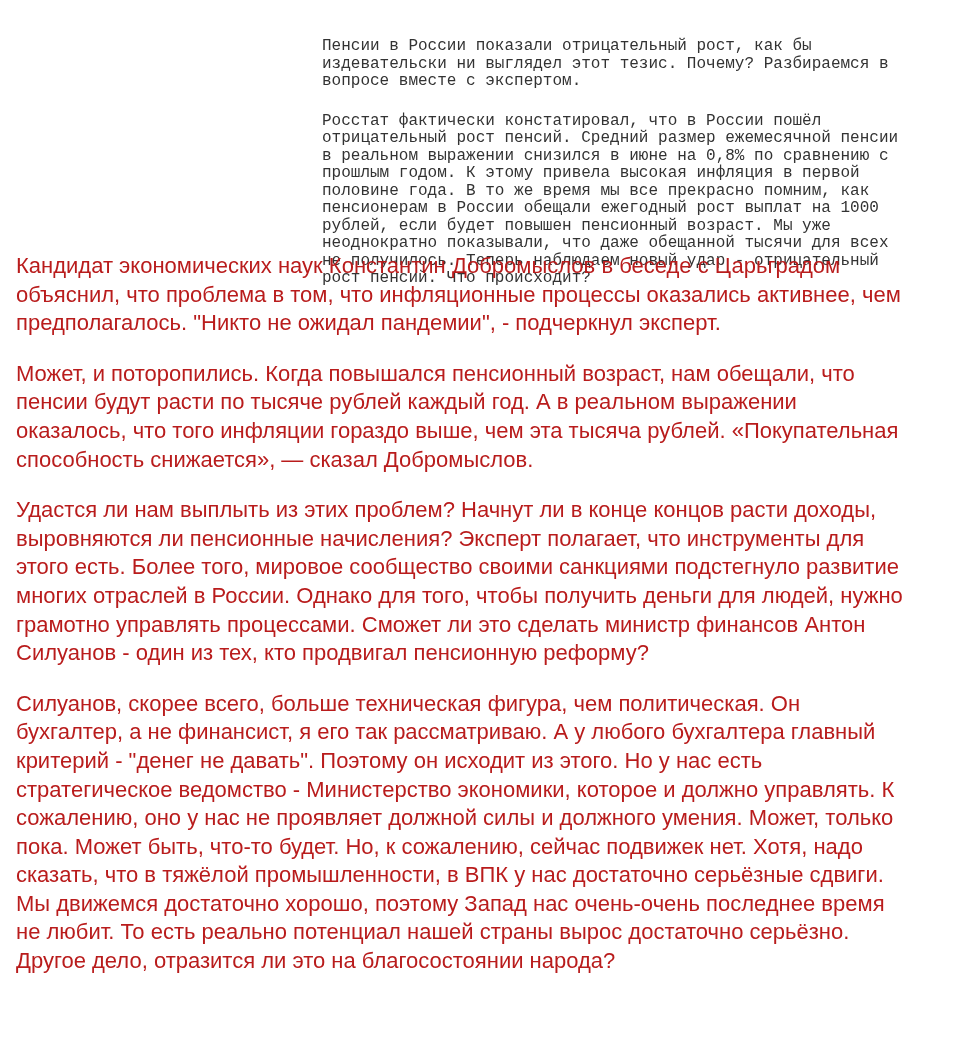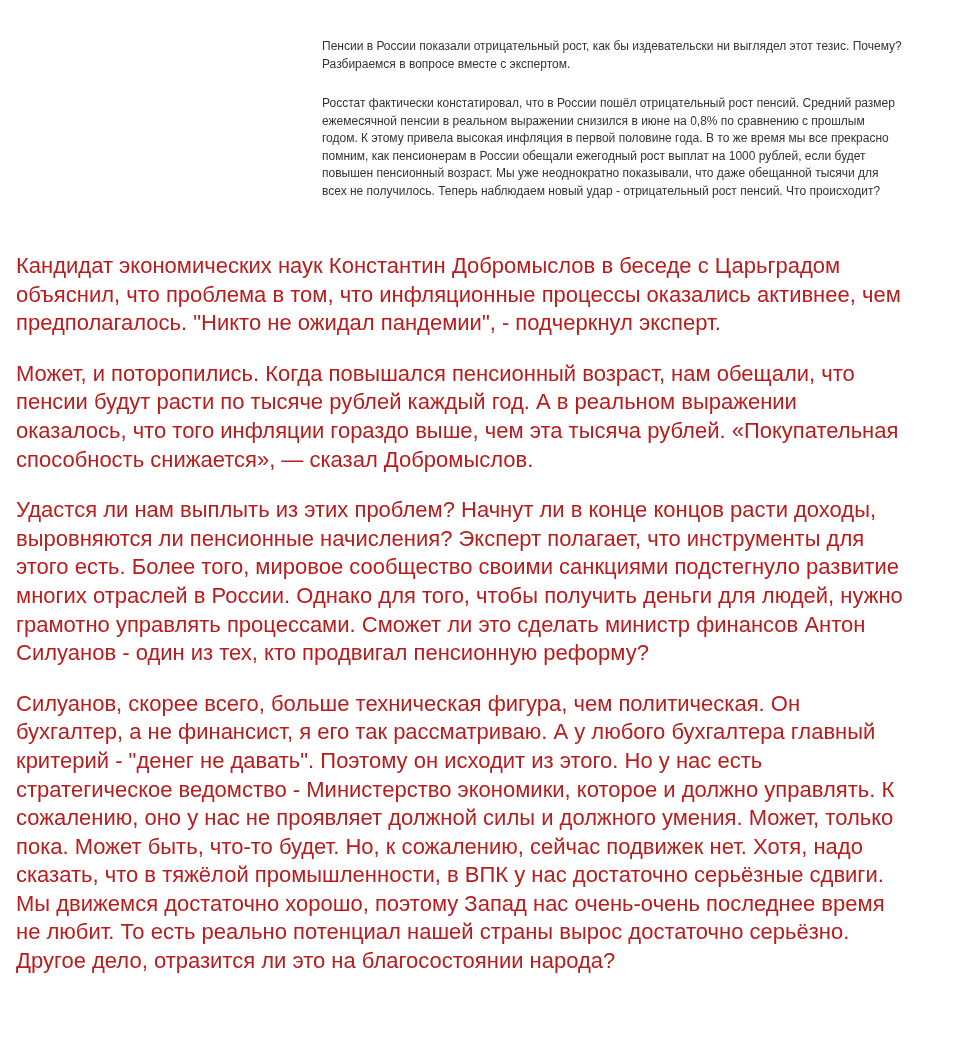--- a/index.html
+++ b/index.html
@@ -12,23 +12,24 @@
     height: 1059px;
     position: relative;
     overflow: hidden;
     font-family: "Liberation Sans", sans-serif;
   }
   .lead {
     position: absolute;
     left: 322px;
     top: 38px;
     width: 580px;
-    font-size: 12px;
+    font-size: 16px;
     line-height: 17.5px;
     color: #333333;
+    font-family: Liberation Mono, monospace;
   }
   .lead p {
     margin: 0 0 22px 0;
   }
   .article {
     position: absolute;
     left: 16px;
     top: 252px;
     width: 897px;
     font-size: 22px;

